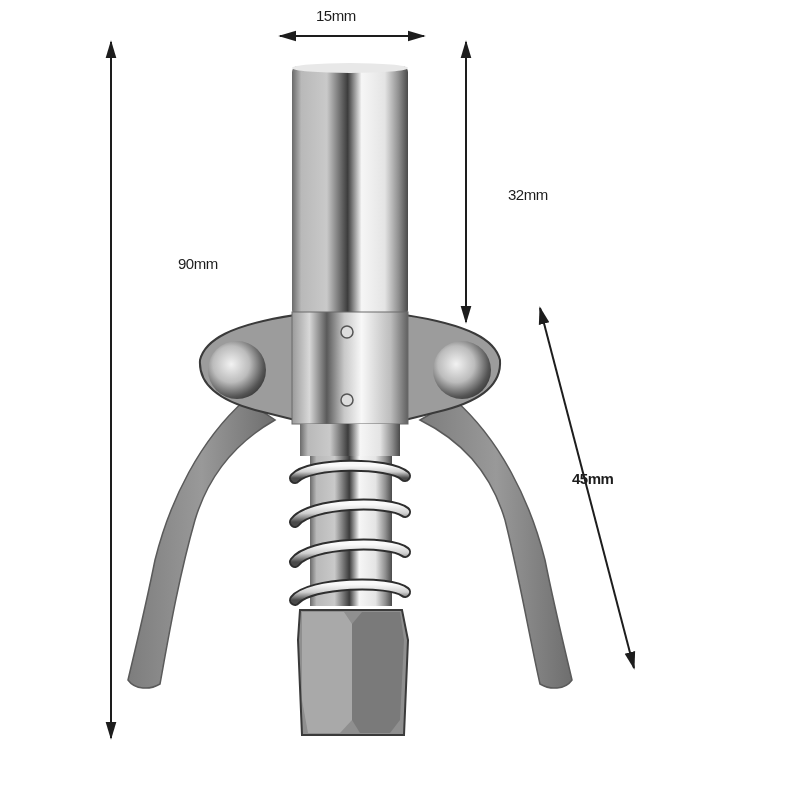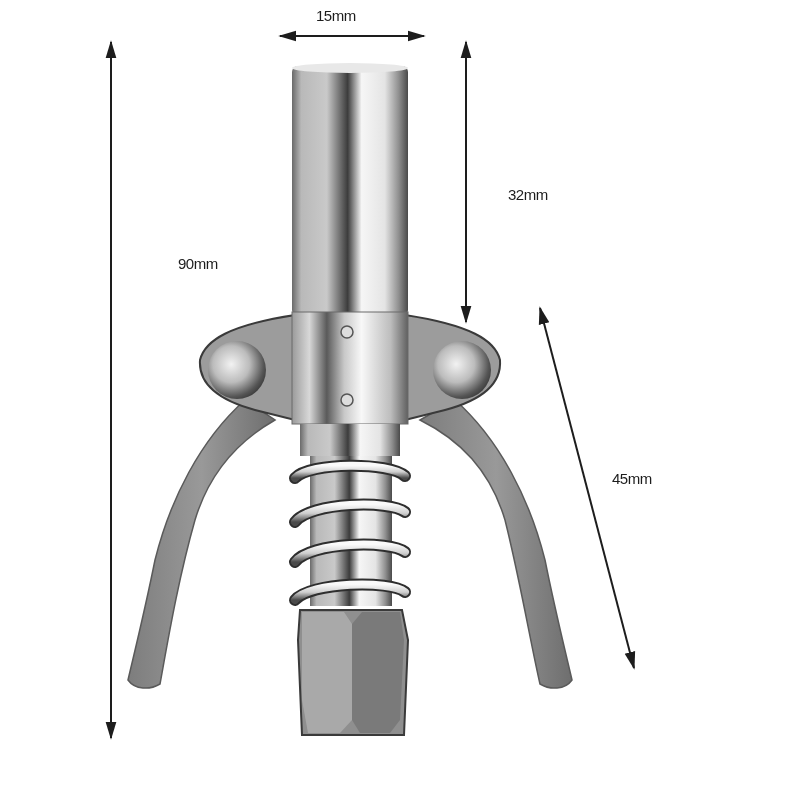--- a/index.html
+++ b/index.html
@@ -4,21 +4,21 @@
 <style>
   html, body { margin: 0; padding: 0; background: #ffffff; }
   body { width: 800px; height: 800px; position: relative; overflow: hidden;
          font-family: "Liberation Sans", sans-serif; }
   .canvas { position: absolute; left: 0; top: 0; width: 800px; height: 800px; }
   .dim-label { position: absolute; font-size: 15px; font-weight: 400; color: #1d1d1d;
                letter-spacing: -0.5px; white-space: nowrap; text-align: right; }
   #lbl-width { left: 316px; top: 7px; }
   #lbl-total { left: 130px; top: 255px; margin-left: 48px; }
   #lbl-barrel { left: 460px; top: 186px; margin-left: 48px; }
-  #lbl-jaw { left: 612px; top: 470px; }
+  #lbl-jaw { left: 572px; top: 470px; font-weight: bold; }
 </style>
 </head>
 <body>
 
 <svg class="canvas" viewBox="0 0 800 800" xmlns="http://www.w3.org/2000/svg">
   <defs>
     <linearGradient id="cyl" x1="0" x2="1" y1="0" y2="0">
       <stop offset="0" stop-color="#6a6a6a"></stop>
       <stop offset="0.08" stop-color="#b9b9b9"></stop>
       <stop offset="0.3" stop-color="#c9c9c9"></stop>

